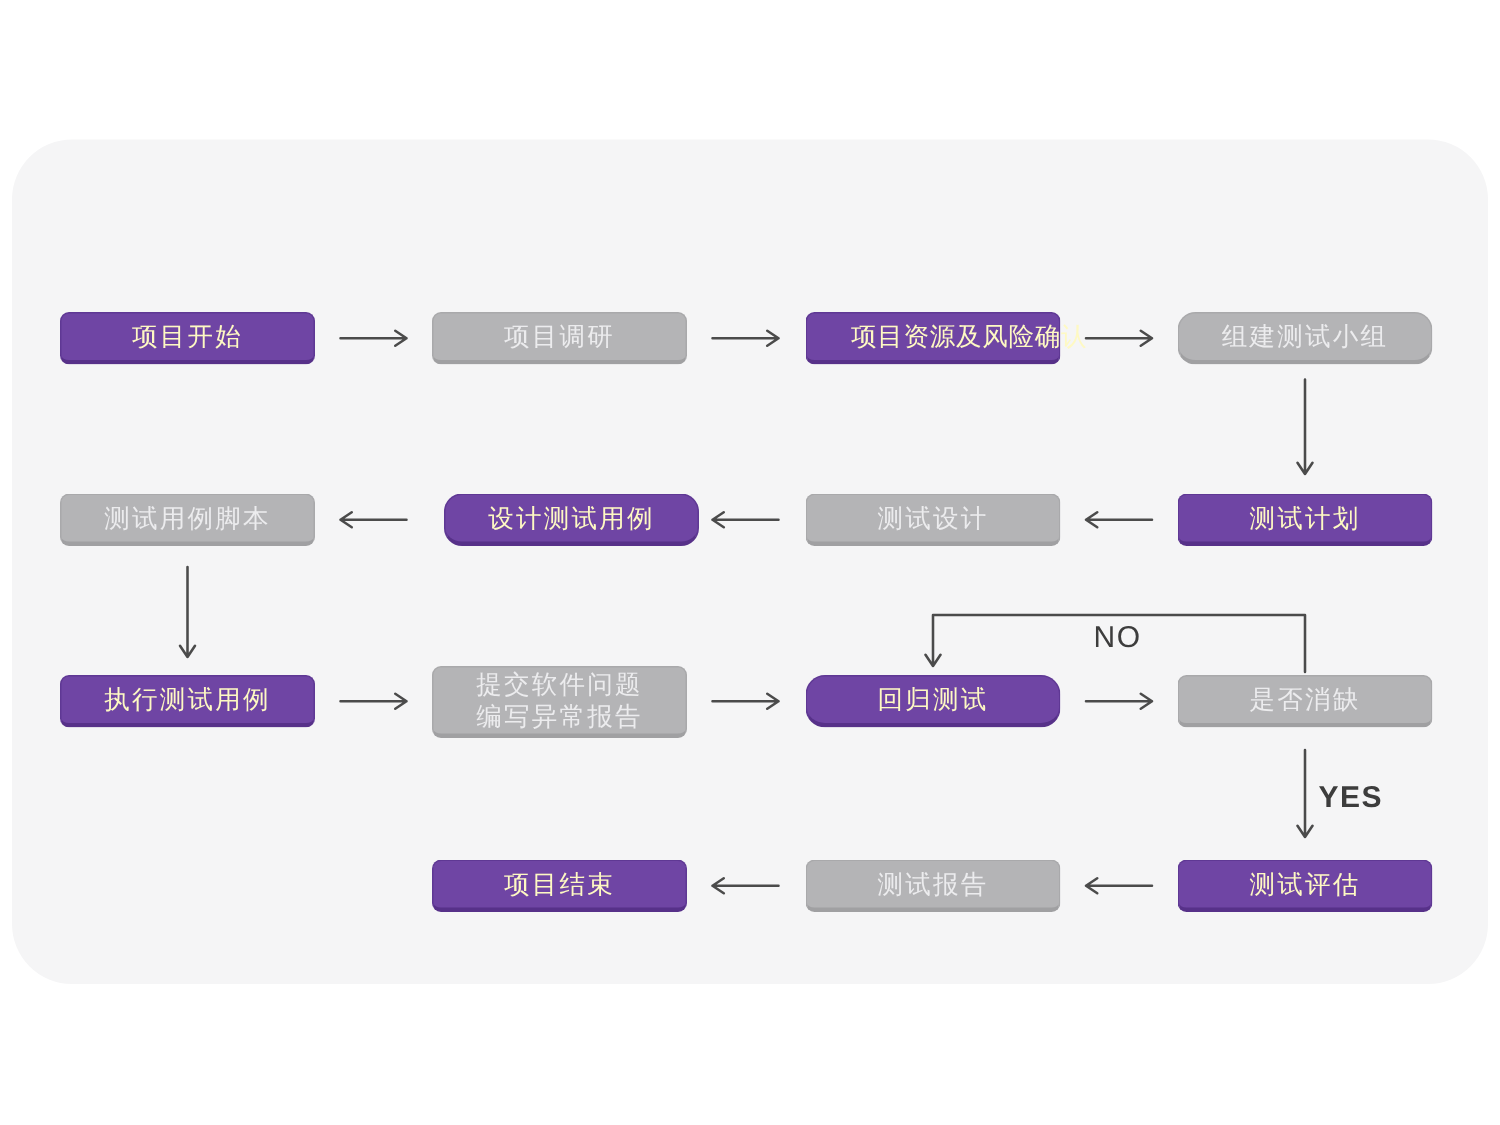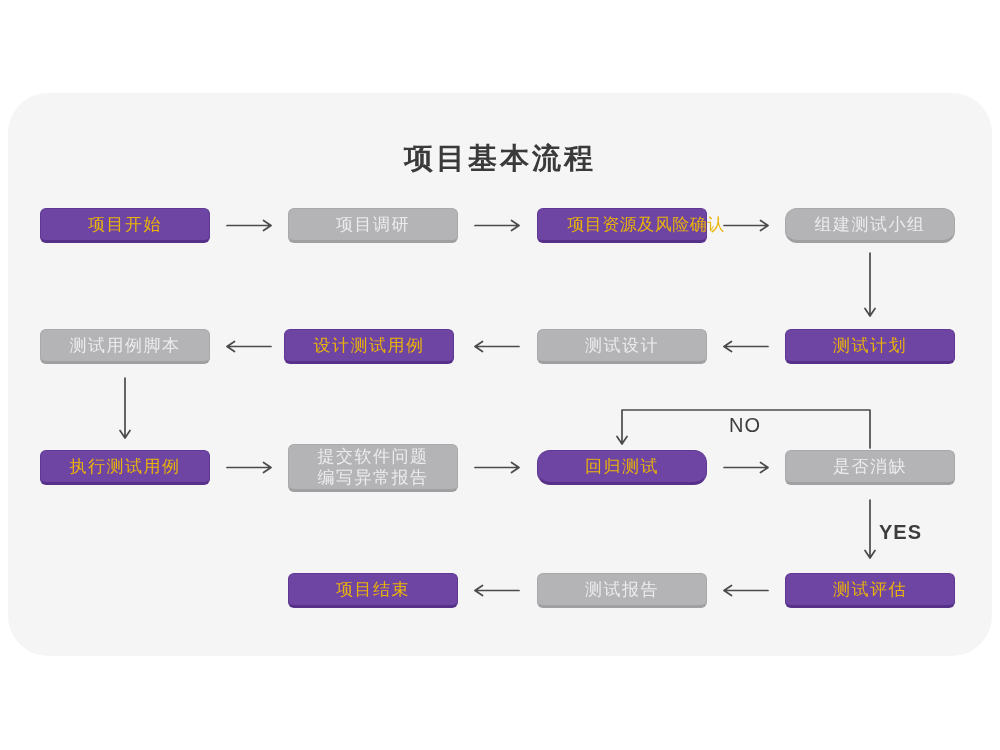--- a/index.html
+++ b/index.html
@@ -37,21 +37,21 @@
     justify-content: center;
     font-size: 17px;
     letter-spacing: 1.5px;
     white-space: nowrap;
     line-height: 21px;
   }
   .node.primary {
     background: #6f45a4;
     border: 1px solid #5f3894;
     border-bottom: 3px solid #573189;
-    color: #eab308;
+    color: #fef9c3;
   }
   .node.secondary {
     background: #b4b4b6;
     border: 1px solid #a9a9ab;
     border-bottom: 3px solid #a0a0a2;
     color: #ececee;
   }
   .node.tall { height: 48px; }
   .connectors {
     position: absolute;
@@ -75,21 +75,20 @@
   .branch-label.no  { left: 700px; top: 414px; width: 90px; text-align: center; }
   .branch-label.yes { left: 879px; top: 521px; font-weight: bold; }
 </style>
 </head>
 <body>
 
 <div class="stage">
 
   <div class="card"></div>
 
-  <h1 class="diagram-title">项目基本流程</h1>
 
   <svg class="connectors" viewBox="0 0 1000 750" width="1000" height="750">
 
     <path d="M227 225.5 H271 M263.5 220.5 L271 225.5 L263.5 230.5"></path>
     <path d="M475 225.5 H519 M511.5 220.5 L519 225.5 L511.5 230.5"></path>
     <path d="M724 225.5 H768 M760.5 220.5 L768 225.5 L760.5 230.5"></path>
 
     <path d="M870 253 V316 M865 308.5 L870 316 L875 308.5"></path>
 
     <path d="M768 346.5 H724 M731.5 341.5 L724 346.5 L731.5 351.5"></path>
@@ -119,21 +118,21 @@
   <div class="node primary" style="left:537px; top:208px; letter-spacing:0.5px;padding-left:48px;">
       <span>项目资源及风险确认</span>
     </div>
   <div class="node secondary" style="left:785px; top:208px;border-radius:12px;">
       <span>组建测试小组</span>
     </div>
 
   <div class="node secondary" style="left:40px;  top:329px;">
       <span>测试用例脚本</span>
     </div>
-  <div class="node primary" style="left:284px; top:329px;">
+  <div class="node primary" style="left:296px; top:329px;border-radius:12px;">
       <span>设计测试用例</span>
     </div>
   <div class="node secondary" style="left:537px; top:329px;">
       <span>测试设计</span>
     </div>
   <div class="node primary" style="left:785px; top:329px;">
       <span>测试计划</span>
     </div>
 
   <div class="node primary" style="left:40px;  top:450px;">

